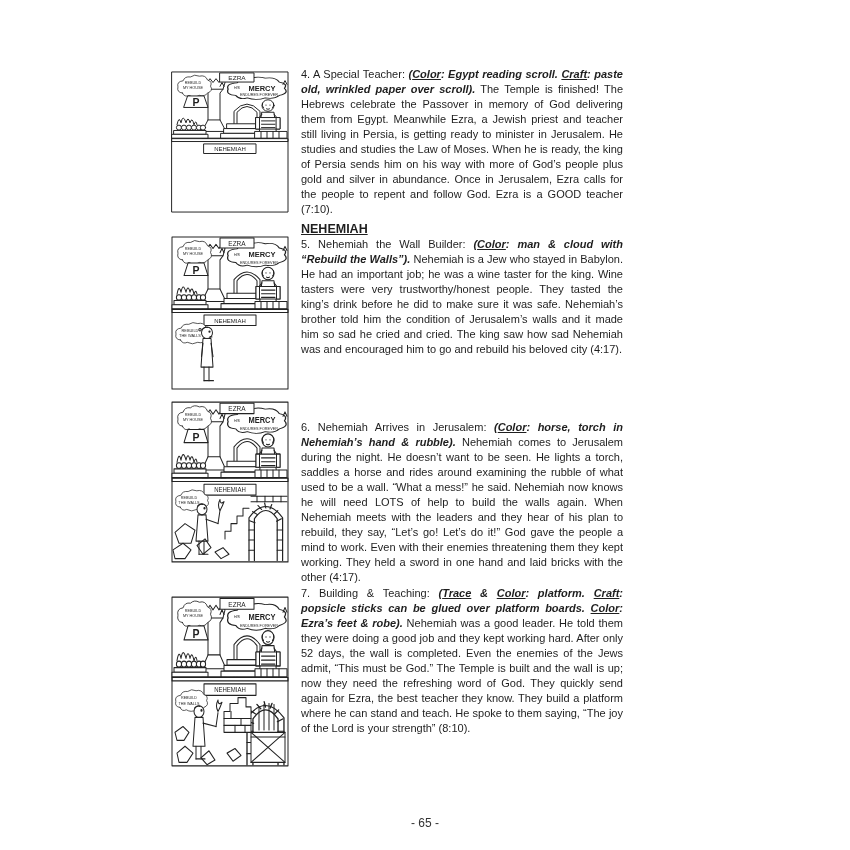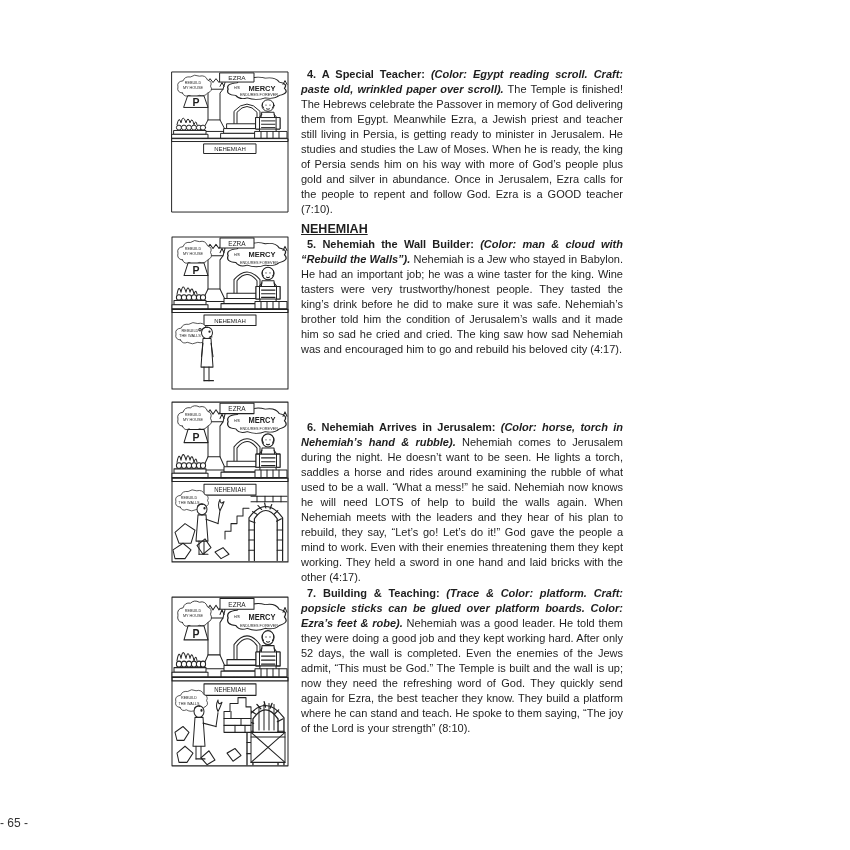--- a/index.html
+++ b/index.html
@@ -7,25 +7,25 @@
         font-family:"Liberation Sans",sans-serif;color:#1e1e1e;}
   .panel{position:absolute;left:171px;width:118px;}
   .panel path,.panel line,.panel polyline,.panel circle,.panel rect,.panel ellipse,.panel use{
         stroke:#222;fill:none;stroke-width:1;stroke-linecap:round;stroke-linejoin:round;}
   .panel .fillw,svg defs .fillw{fill:#fff;}
   .panel text,svg defs text{font-family:"Liberation Sans",sans-serif;fill:#1e1e1e;stroke:none;}
   .frame{stroke-width:1.6;}
   .txt{position:absolute;left:301px;width:322px;font-size:11px;line-height:15px;
        text-align:justify;color:#1e1e1e;}
   .txt p{margin:0;}
-  .h{font-weight:700;margin-left:6px;}
+  .h{font-weight:400;}
   .dir{font-weight:700;font-style:italic;}
-  .dir .u{}
+  .dir .u{text-decoration:underline;}
   .neh-header{font-weight:700;font-size:12.5px;text-decoration:underline;line-height:15px;}
-  .page-number{position:absolute;left:0;right:0;top:816px;text-align:left;
+  .page-number{position:absolute;left:0;right:0;top:816px;text-align:center;
        font-size:12px;color:#333;}
 </style>
 </head>
 <body>
 
 <div class="page">
 
   <svg width="0" height="0" style="position:absolute" aria-hidden="true">
     <defs>
       <path id="cloudP" d="M10,25 Q2,24 4,17 Q2,10 11,9 Q13,3 21,4 Q26,0 33,3 Q41,1 44,8 Q51,10 48,16 Q52,22 44,25 Q40,30 33,28 Q26,32 19,28 Q13,31 10,25 Z"></path>

